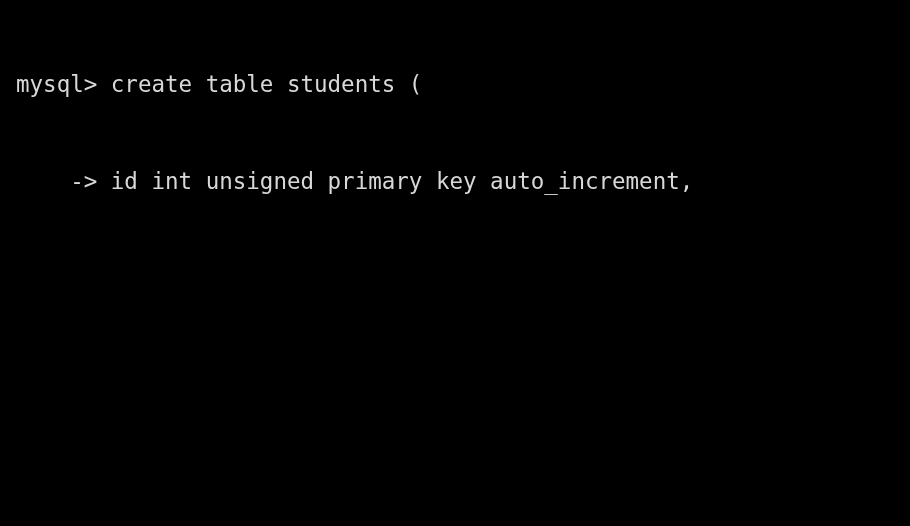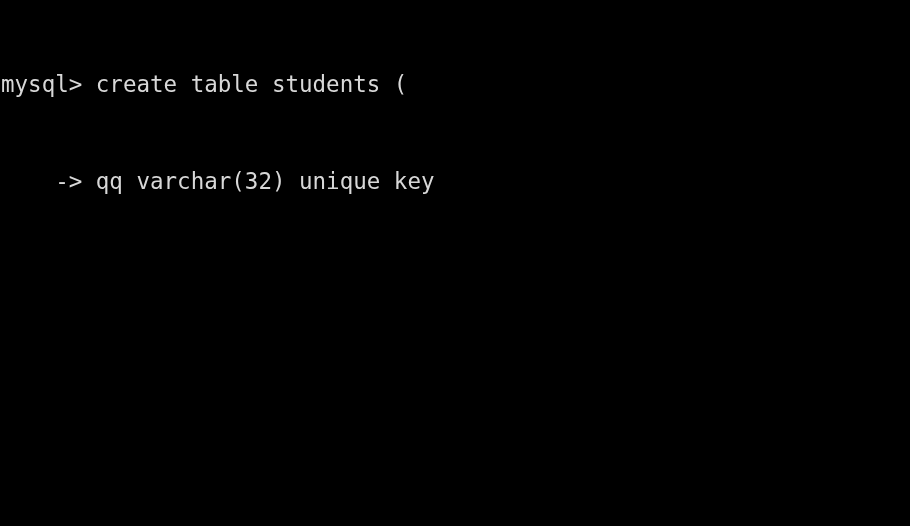--- a/index.html
+++ b/index.html
@@ -10,42 +10,42 @@
   body {
     width: 910px;
     height: 526px;
     overflow: hidden;
   }
   #terminal {
     width: 910px;
     height: 526px;
     background: #000000;
     box-sizing: border-box;
-    padding: 3px 0 0 1px;
+    padding: 3px 0 0 16px;
     font-family: "DejaVu Sans Mono", "Liberation Mono", monospace;
     font-size: 22.5px;
     line-height: 32.4px;
     letter-spacing: 0px;
     color: #d8d8d8;
     white-space: pre;
     overflow: hidden;
   }
   .line {
     display: block;
     height: 32.4px;
     white-space: pre;
     color: #d8d8d8;
   }
 </style>
 </head>
 <body>
 
 <div id="terminal">
   <span class="line">mysql&gt; create table students (</span>
-  <span class="line">    -&gt; qq varchar(32) unique key</span>
+  <span class="line">    -&gt; id int unsigned primary key auto_increment,</span>
   
   
   
   
   
   
   
   
   
   

